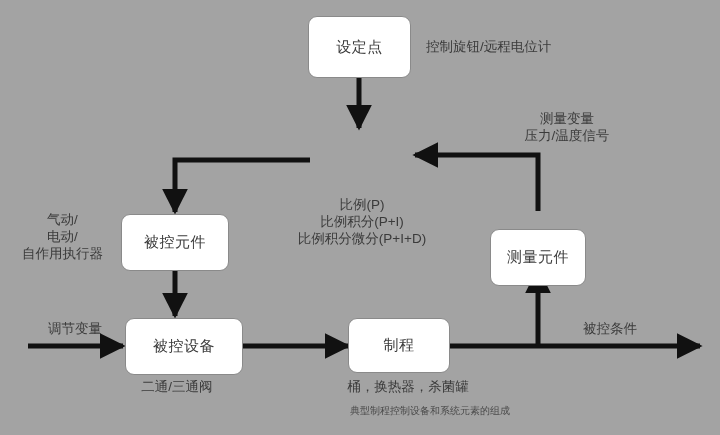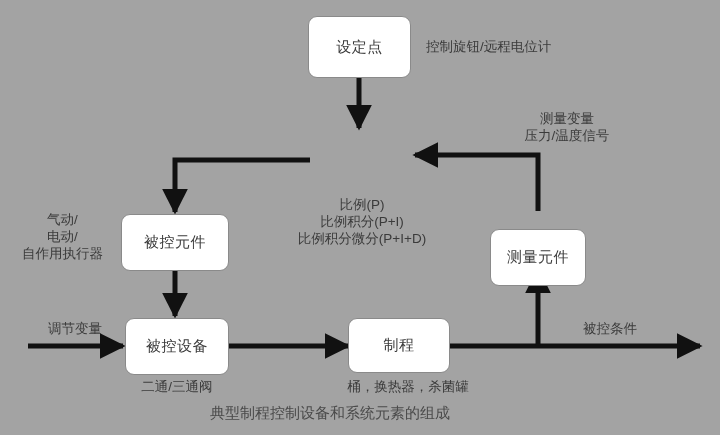--- a/index.html
+++ b/index.html
@@ -43,22 +43,22 @@
     font-size: 13.5px;
     line-height: 17px;
     white-space: pre;
   }
   .lbl.center { text-align: center; }
   .lbl.right  { text-align: right; }
   .lbl.left   { text-align: right; margin-left: 6px; }
   .caption {
     position: absolute;
     color: #4a4a4a;
-    font-size: 15px;
-    text-align: left;
+    font-size: 10px;
+    text-align: right;
     white-space: pre;
   }
 </style>
 </head>
 <body>
 
 <div id="diagram-root">
 
   <svg id="diagram-svg" viewBox="0 0 720 435">
     <defs>
@@ -84,21 +84,21 @@
 
 
   <div class="node-box" style="left:121px;top:214px;width:108px;height:57px;">
     <span>被控元件</span>
   </div>
 
   <div class="node-box" style="left:490px;top:211px;width:96px;height:57px;margin-top:18px;">
     <span>测量元件</span>
   </div>
 
-  <div class="node-box" style="left:125px;top:318px;width:104px;height:57px;">
+  <div class="node-box" style="left:125px;top:318px;width:118px;height:57px;">
     <span>被控设备</span>
   </div>
 
   <div class="node-box" style="left:348px;top:318px;width:102px;height:55px;">
     <span>制程</span>
   </div>
 
   <div class="lbl left" style="left:420px;top:38px;">控制旋钮/远程电位计</div>
 
 

